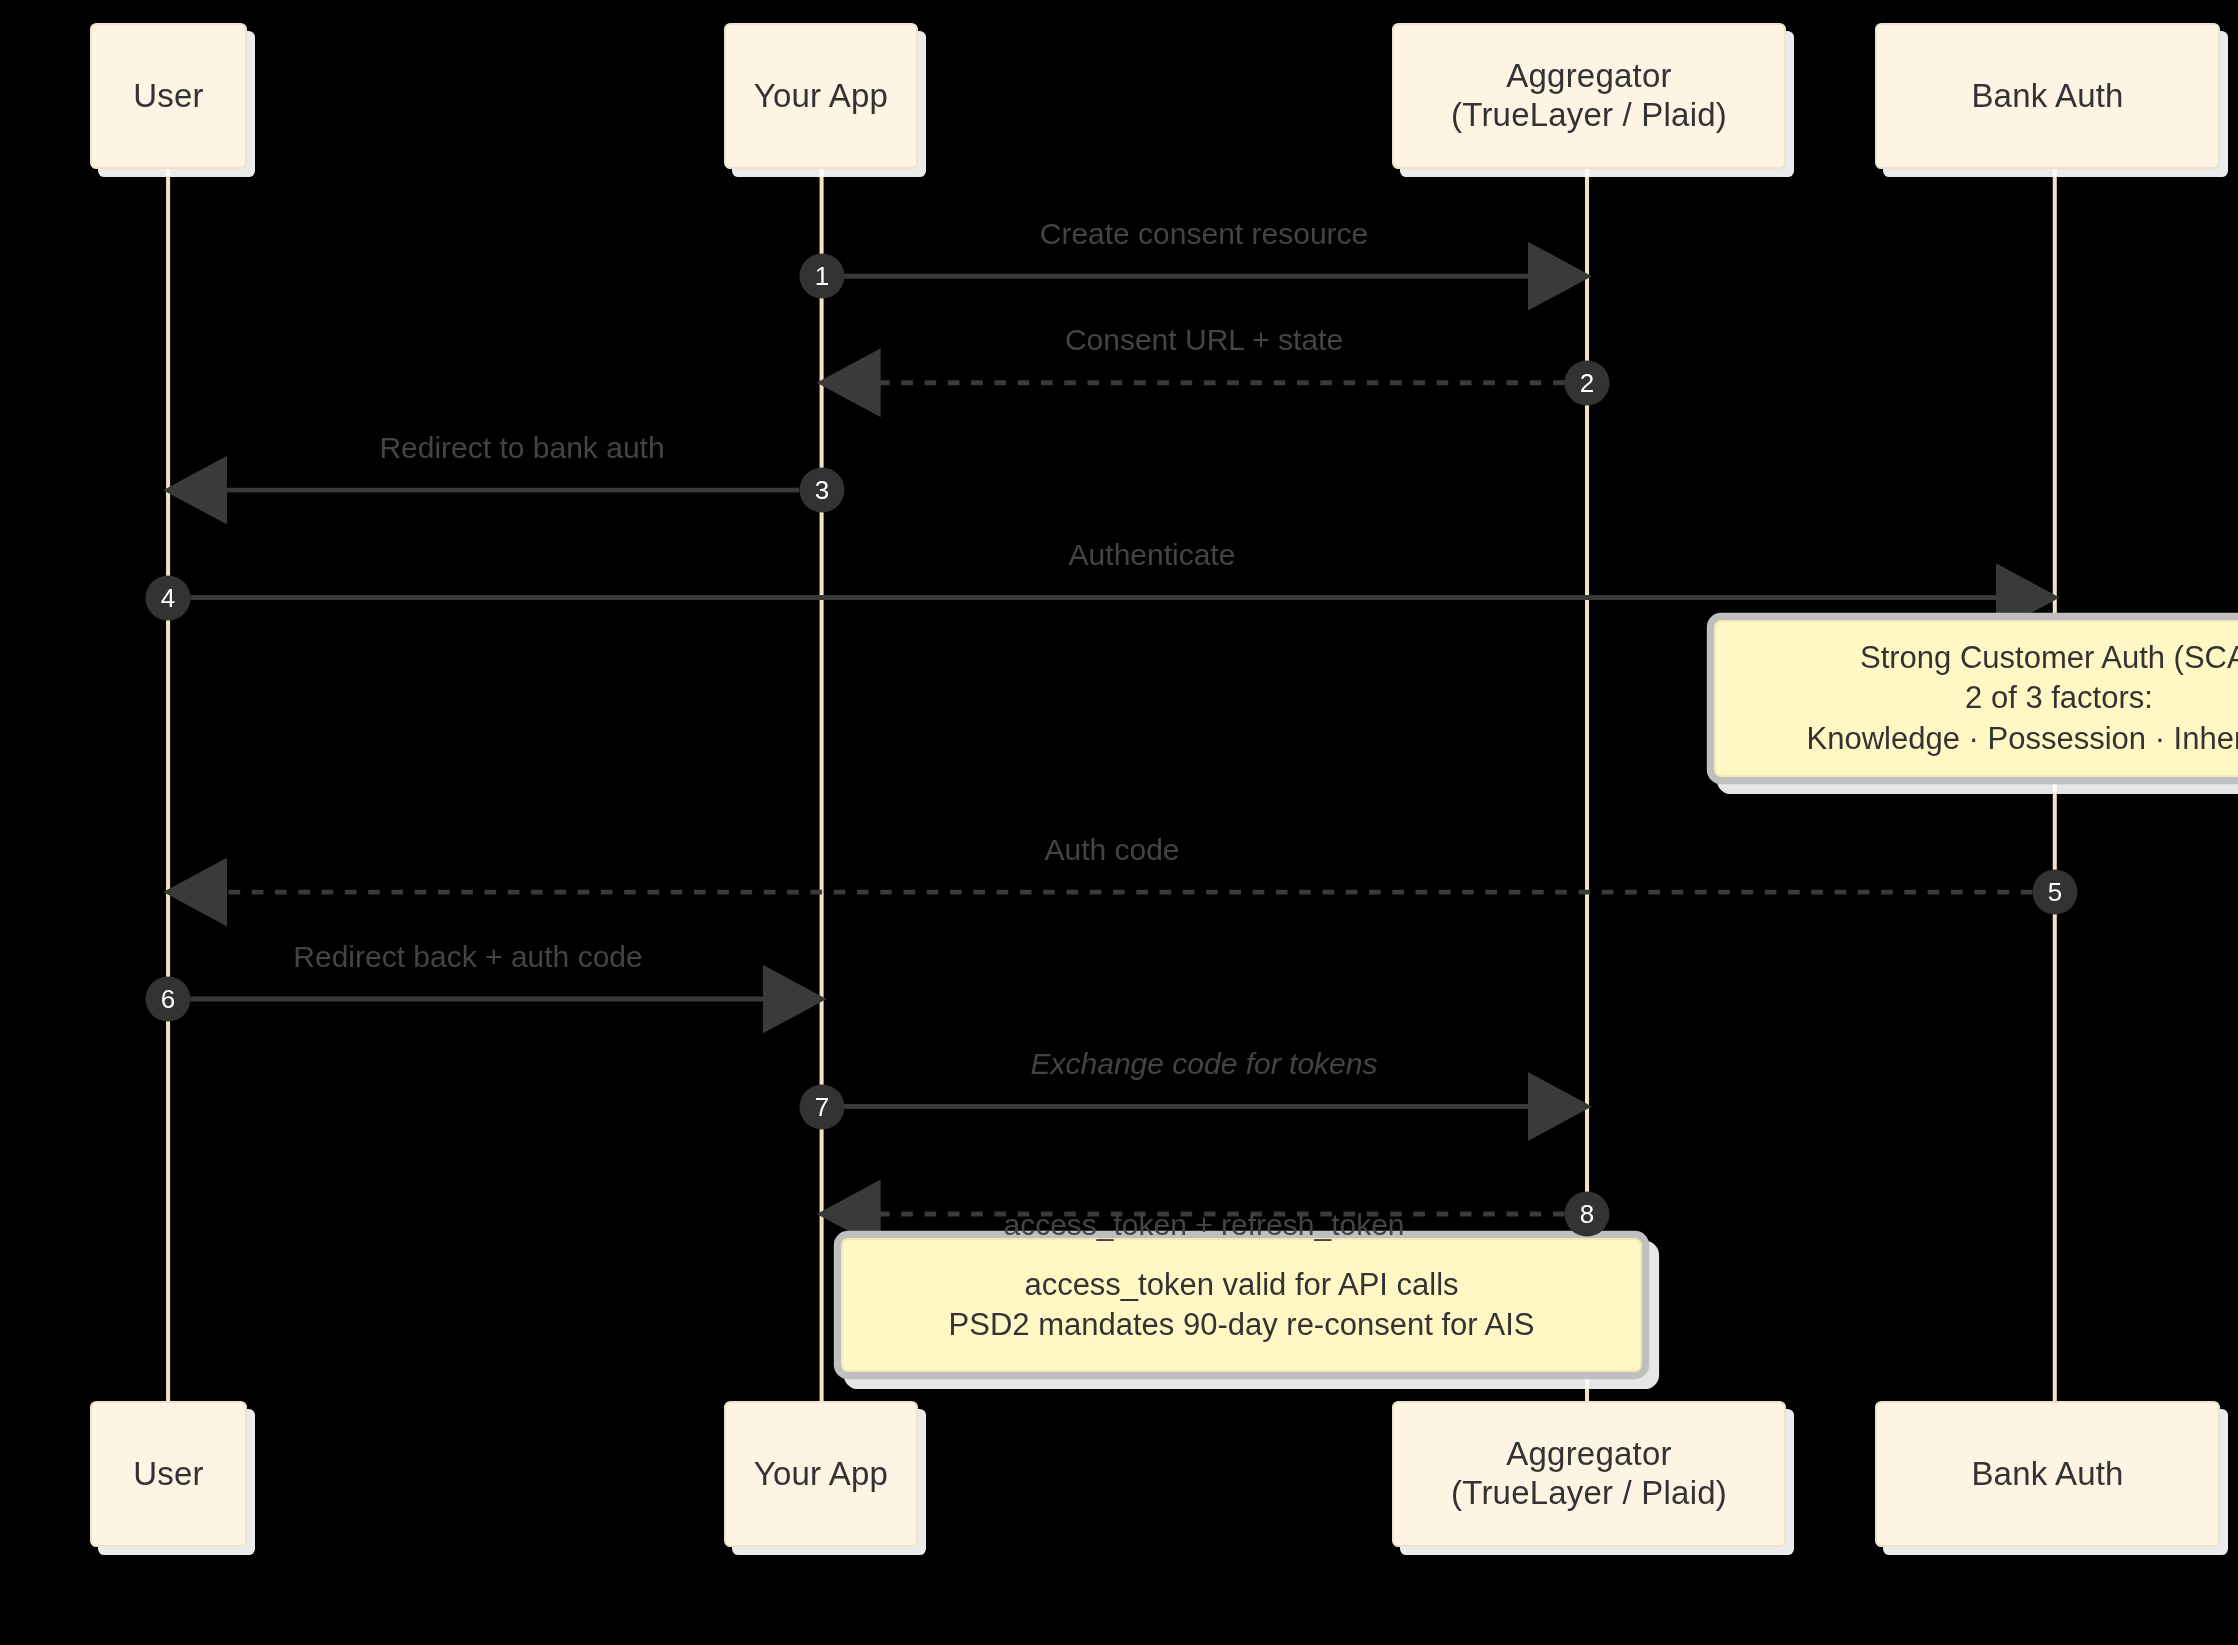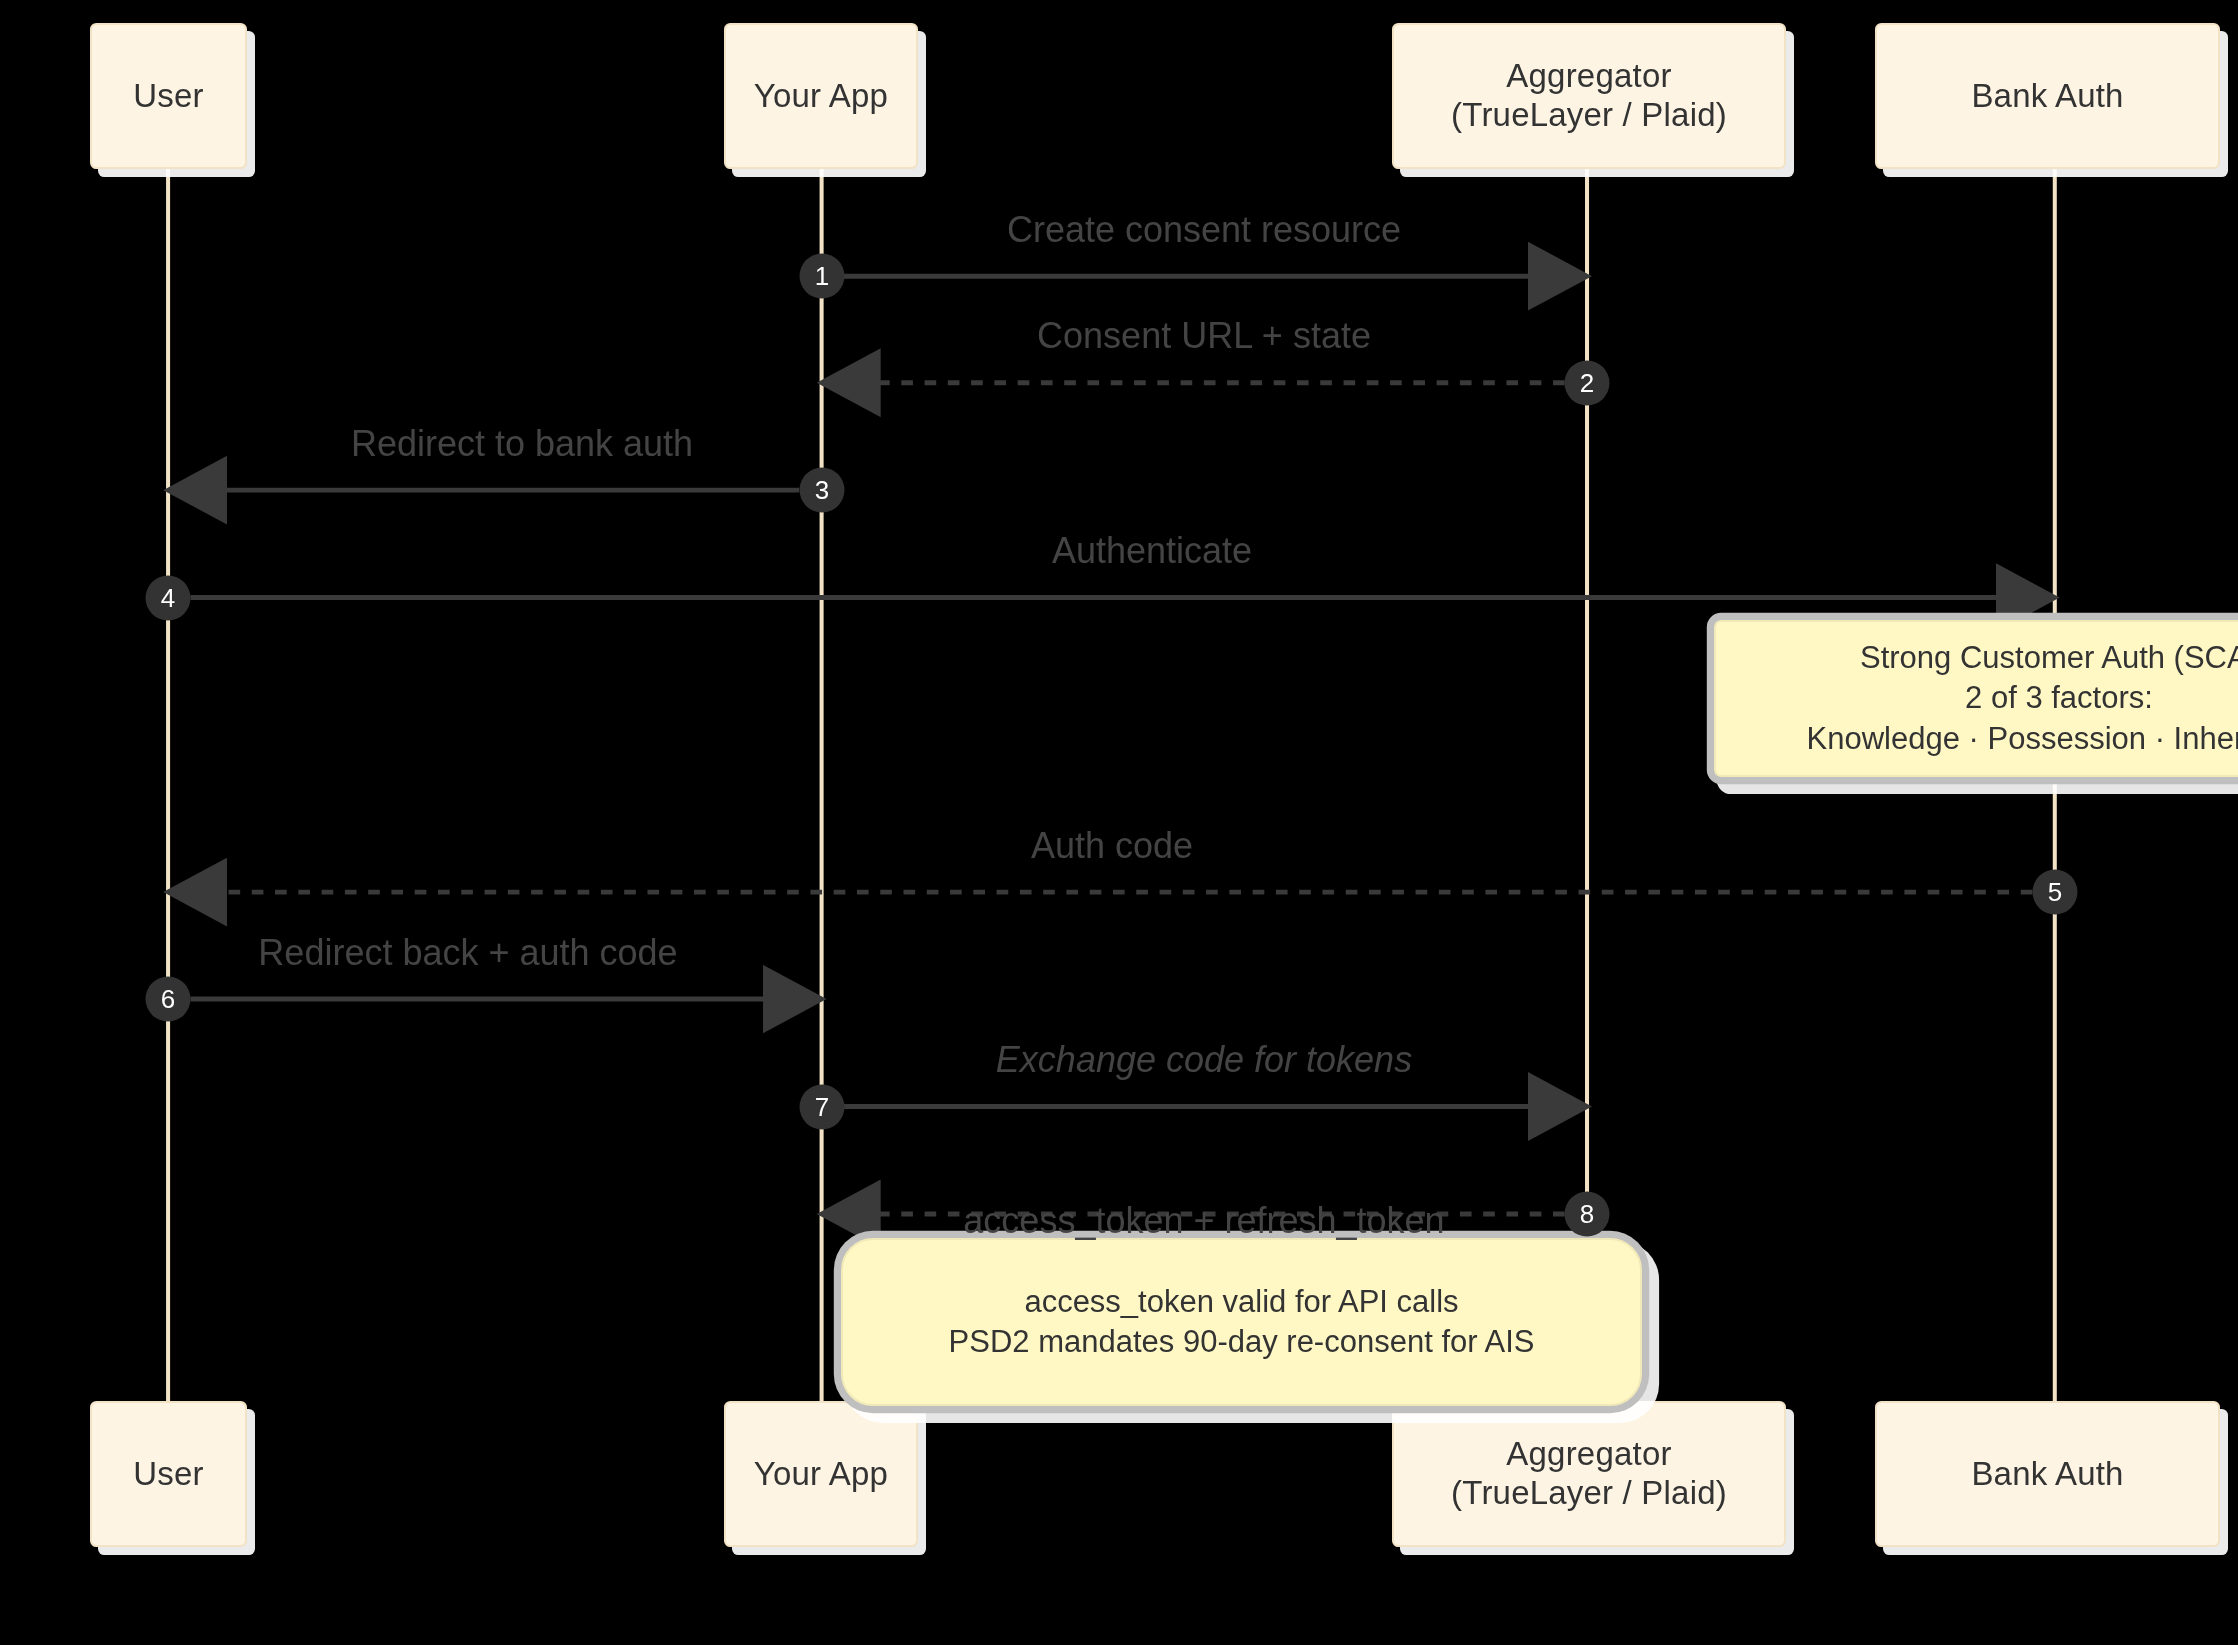--- a/index.html
+++ b/index.html
@@ -41,21 +41,21 @@
     text-align:center;
     color:#333333;
     font-size:31px;
     line-height:1.30;
   }
   .note .ntext{white-space:pre-line;}
 
   .msg-label{
     position:absolute;
     color:#444444;
-    font-size:36px;
+    font-size:30px;
     white-space:nowrap;
     transform:translate(-50%,-100%);
     text-align:center;
   }
 
   .seqnum{
     position:absolute;
     width:45px;height:45px;
     border-radius:50%;
     background:#333333;
@@ -126,21 +126,21 @@
       <div class="participant" style="left: 1875px; top: 1401px; width: 345px; height: 146px;">
         <span class="plabel">Bank Auth</span>
       </div>
     </div>
   <div id="notes-layer">
       <div class="note" style="left: 1714px; top: 620px; width: 690px; height: 157px;">
         <span class="ntext">Strong Customer Auth (SCA)
 2 of 3 factors:
 Knowledge · Possession · Inherence</span>
       </div>
-      <div class="note" style="left: 841px; top: 1238px; width: 801px; height: 168px; border-radius: 32px;">
+      <div class="note" style="left: 841px; top: 1238px; width: 801px; height: 134px;">
         <span class="ntext">access_token valid for API calls
 PSD2 mandates 90-day re-consent for AIS</span>
       </div>
     </div>
   <div id="labels-layer">
       <div class="msg-label" style="left: 1204px; top: 251px;">Create consent resource</div>
       <div class="msg-label" style="left: 1204px; top: 357px;">Consent URL + state</div>
       <div class="msg-label" style="left: 522px; top: 465px;">Redirect to bank auth</div>
       <div class="msg-label" style="left: 1112px; top: 572px; margin-left: 40px;">Authenticate</div>
       <div class="msg-label" style="left: 1112px; top: 867px;">Auth code</div>

